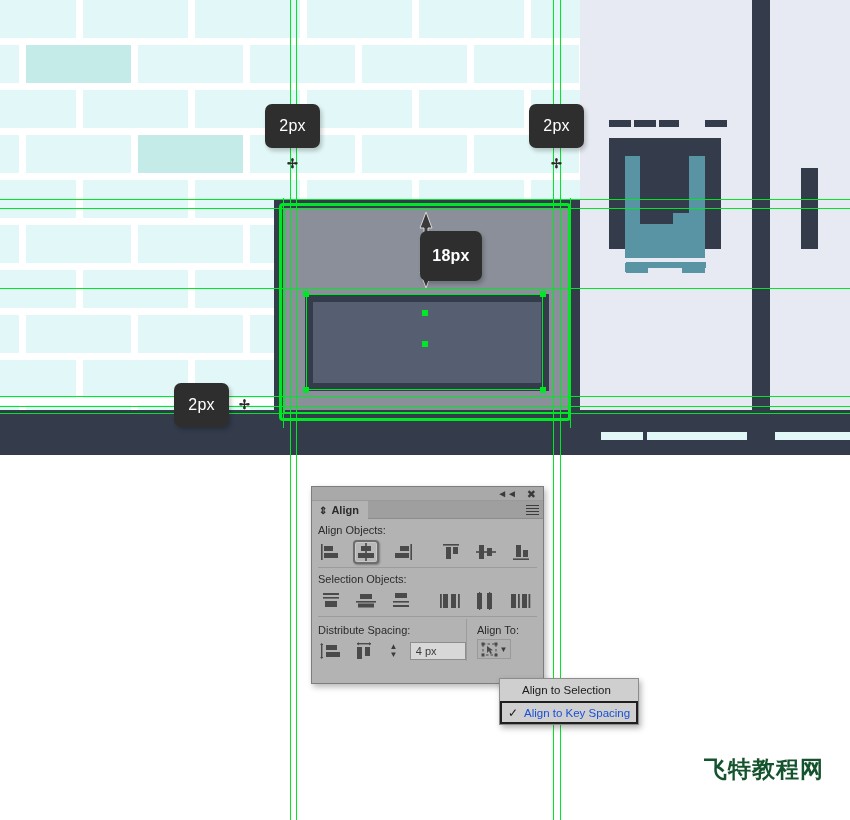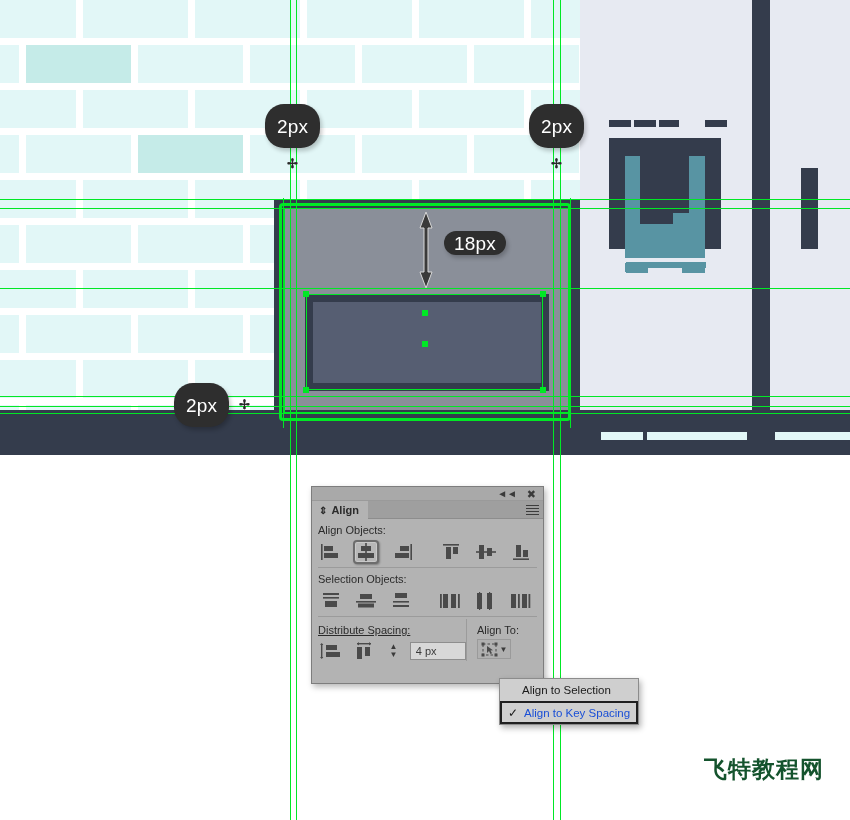--- a/index.html
+++ b/index.html
@@ -121,22 +121,22 @@
     position: absolute;
     width: 6px; height: 6px;
     background: #00e825;
   }
 
   
   .pill {
     position: absolute;
     background: #2e2e2e;
     color: #ffffff;
-    border-radius: 19px;
-    font-size: 19px;
+    border-radius: 7px;
+    font-size: 16px;
     line-height: 1;
     display: flex; align-items: center; justify-content: center;
     box-shadow: 2px 3px 4px rgba(0,0,0,0.22);
     letter-spacing: 0.2px;
   }
 
   .smartpt {
     position: absolute;
     color: #2b2b2b;
     font-size: 13px;
@@ -441,21 +441,21 @@
   <svg class="arrow-v" style="left:418px; top:212px; height:76px;" viewBox="0 0 16 76">
     <polygon points="8,0 14,16 10,16 10,60 14,60 8,76 2,60 6,60 6,16 2,16" fill="#3a3a3a" stroke="#d8d8d8" stroke-width="1"></polygon>
   </svg>
 
   <div class="smartpt" style="left:287px; top:157px;">✢</div>
   <div class="smartpt" style="left:551px; top:157px;">✢</div>
   <div class="smartpt" style="left:239px; top:398px;">✢</div>
 
   <div class="pill" style="left:265px; top:104px; width:55px; height:44px;">2px</div>
   <div class="pill" style="left:529px; top:104px; width:55px; height:44px;">2px</div>
-  <div class="pill" style="left:444px; top:231px; width:62px; height:24px;">18px</div>
+  <div class="pill" style="left:420px; top:231px; width:62px; height:50px;font-weight:bold;">18px</div>
   <div class="pill" style="left:174px; top:383px; width:55px; height:44px;">2px</div>
 
   <div id="align-panel">
 
     <div class="panel-topbar">
       <span class="tb-icon" style="right:26px;">◄◄</span>
       <span class="tb-icon" style="right:7px; font-size:11px;">✖</span>
     </div>
 
     <div class="panel-tabrow">
@@ -577,21 +577,21 @@
           <rect x="13" y="2" width="5" height="14" fill="#4a4a4a"></rect>
           <rect x="19.5" y="2" width="1.8" height="14" fill="#4a4a4a"></rect>
         </svg>
       </div>
     </div>
 
     <div class="divider"></div>
 
     <div class="spacing-row">
       <div class="spacing-left">
-        <div class="sect-label" style="margin-left:0;text-decoration:underline;">Distribute Spacing:</div>
+        <div class="sect-label" style="margin-left:0;">Distribute Spacing:</div>
         <div style="display:flex; align-items:center; gap:9px; margin-top:2px;">
           <div class="align-btn" style="margin-right:0;">
             <svg width="22" height="18" viewBox="0 0 22 18">
               <rect x="1" y="2" width="1.4" height="14" fill="#4a4a4a"></rect>
               <polygon points="1.7,1 0,3 3.4,3" fill="#4a4a4a"></polygon>
               <polygon points="1.7,17 0,15 3.4,15" fill="#4a4a4a"></polygon>
               <rect x="6" y="3" width="11" height="5" fill="#4a4a4a"></rect>
               <rect x="6" y="10" width="14" height="5" fill="#4a4a4a"></rect>
             </svg>
           </div>

